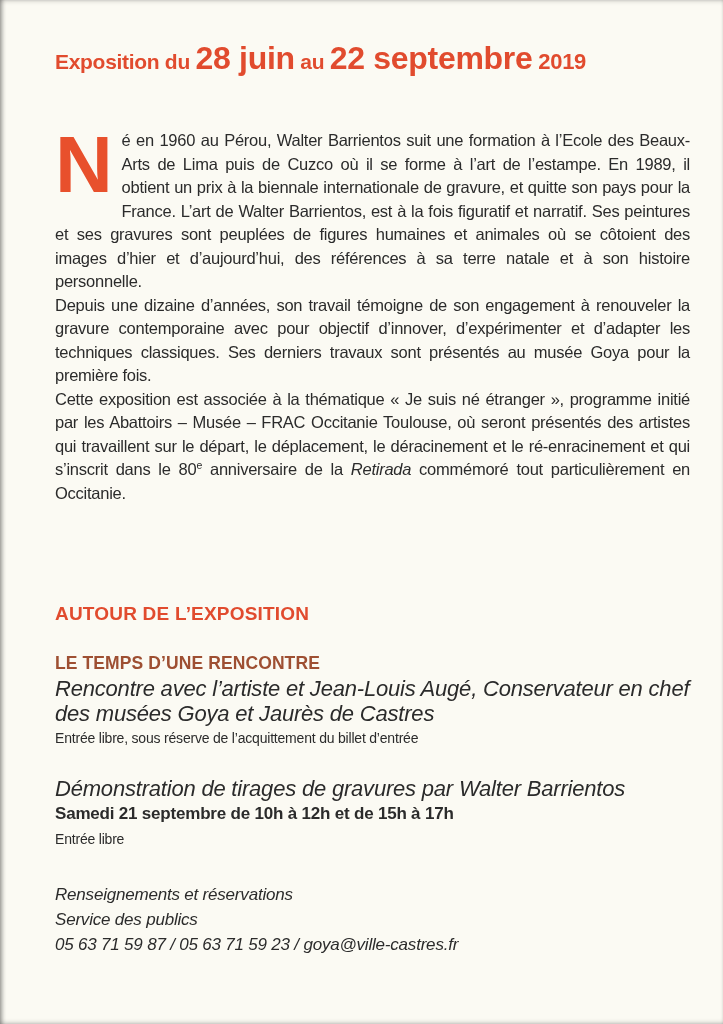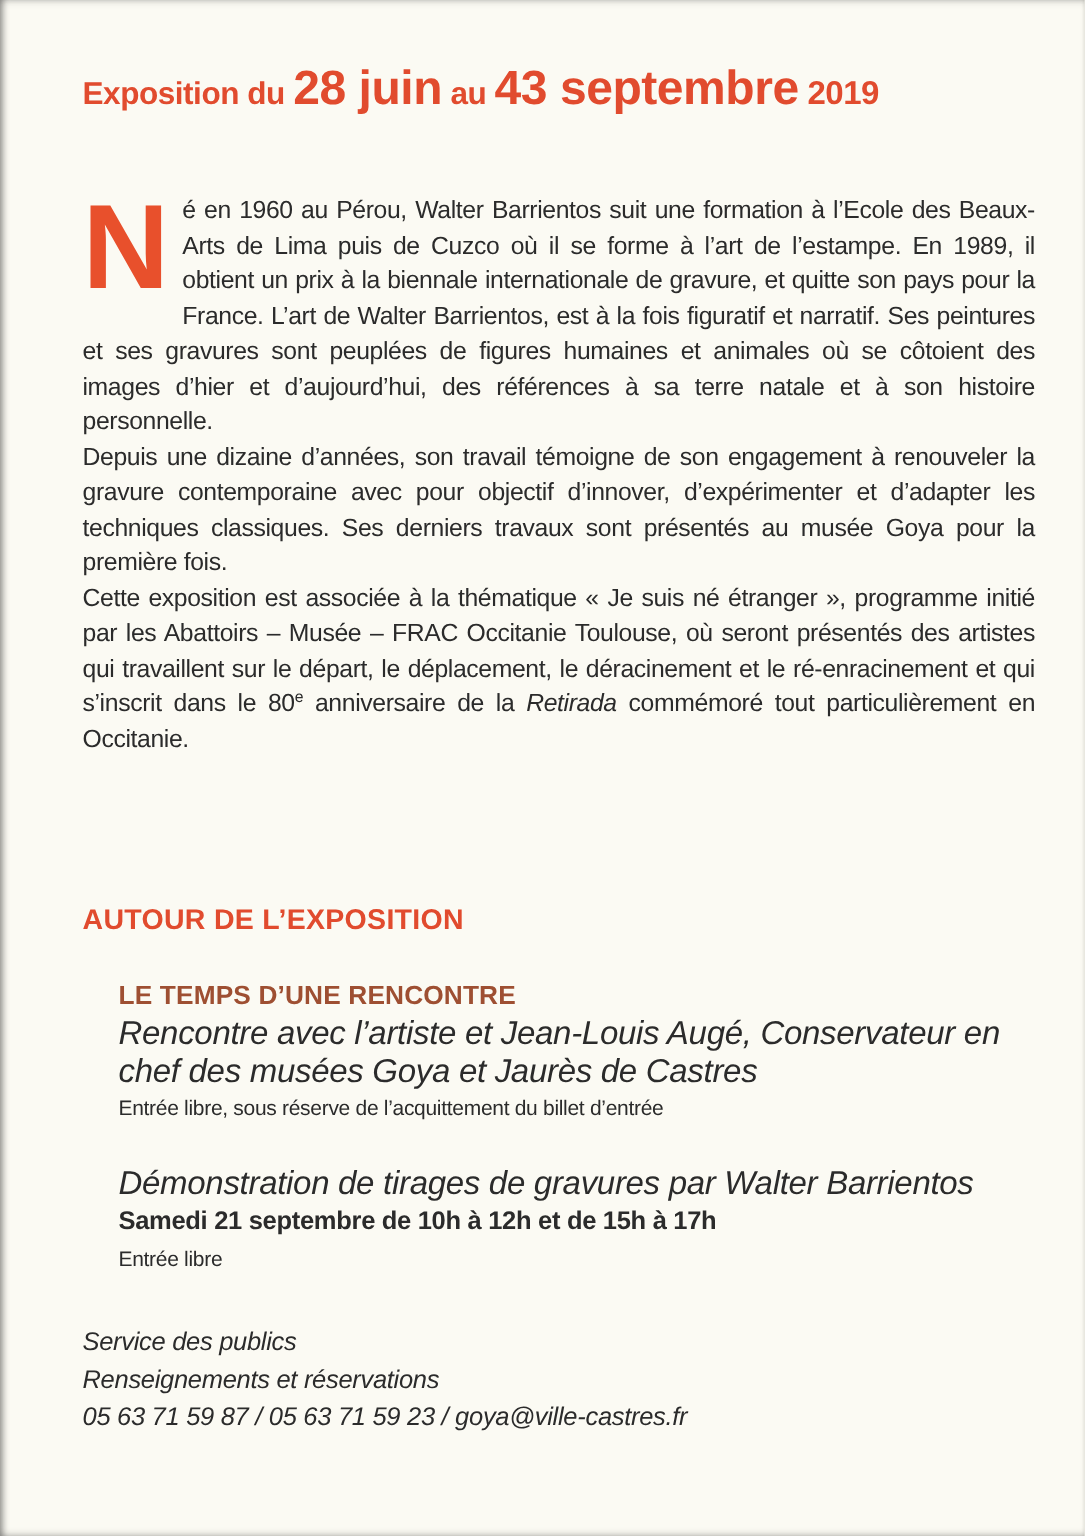--- a/index.html
+++ b/index.html
@@ -58,21 +58,21 @@
   .intro .it { font-style: italic; }
   
   .section-title {
     margin-top: 98px;
     color: #e14b2e;
     font-weight: bold;
     font-size: 19px;
     letter-spacing: 0.2px;
   }
   
-  .event { margin-top: 25px; color: #2b2b2b; margin-left: 24px; }
+  .event { margin-top: 25px; color: #2b2b2b; }
   .event-heading {
     color: #9e4f32;
     font-weight: bold;
     font-size: 17.5px;
     line-height: 26px;
     letter-spacing: 0.1px;
   }
   .event-desc {
     font-style: italic;
     font-size: 22px;
@@ -100,21 +100,21 @@
     letter-spacing: -0.2px;
   }
   .contact div { margin: 0; }
 </style>
 </head>
 <body>
 
 <div class="page">
 
   <div class="title">
-    <span class="t-small">Exposition du </span><span class="t-big">28 juin</span><span class="t-small"> au </span><span class="t-big">43 septembre</span><span class="t-year"> 2019</span>
+    <span class="t-small">Exposition du </span><span class="t-big">28 juin</span><span class="t-small"> au </span><span class="t-big">22 septembre</span><span class="t-year"> 2019</span>
   </div>
 
   <div class="intro">
     <p><span class="dropcap">N</span><span>é en 1960 au Pérou, Walter Barrientos suit une formation à l’Ecole des Beaux-Arts de Lima puis de Cuzco où il se forme à l’art de l’estampe. En 1989, il obtient un prix à la biennale internationale de gravure, et quitte son pays pour la France. L’art de Walter Barrientos, est à la fois figuratif et narratif. Ses peintures et ses gravures sont peuplées de figures humaines et animales où se côtoient des images d’hier et d’aujourd’hui, des références à sa terre natale et à son histoire personnelle.</span></p>
     <p><span>Depuis une dizaine d’années, son travail témoigne de son engagement à renouveler la gravure contemporaine avec pour objectif d’innover, d’expérimenter et d’adapter les techniques classiques. Ses derniers travaux sont présentés au musée Goya pour la première fois.</span></p>
     <p><span>Cette exposition est associée à la thématique « Je suis né étranger », programme initié par les Abattoirs – Musée – FRAC Occitanie Toulouse, où seront présentés des artistes qui travaillent sur le départ, le déplacement, le déracinement et le ré-enracinement et qui s’inscrit dans le 80</span><sup>e</sup><span> anniversaire de la </span><span class="it">Retirada</span><span> commémoré tout particulièrement en Occitanie.</span></p>
   </div>
 
   <div class="section-title">AUTOUR DE L’EXPOSITION</div>
 
@@ -124,18 +124,18 @@
     <div class="event-note">Entrée libre, sous réserve de l’acquittement du billet d’entrée</div>
   </div>
 
   <div class="event">
     <div class="event-desc">Démonstration de tirages de gravures par Walter Barrientos</div>
     <div class="event-datetime">Samedi 21 septembre de 10h à 12h et de 15h à 17h</div>
     <div class="event-note">Entrée libre</div>
   </div>
 
   <div class="contact">
+    <div>Renseignements et réservations</div>
     <div>Service des publics</div>
-    <div>Renseignements et réservations</div>
     <div>05 63 71 59 87 / 05 63 71 59 23 / goya@ville-castres.fr</div>
   </div>
 
 </div>
 
 </body></html>

